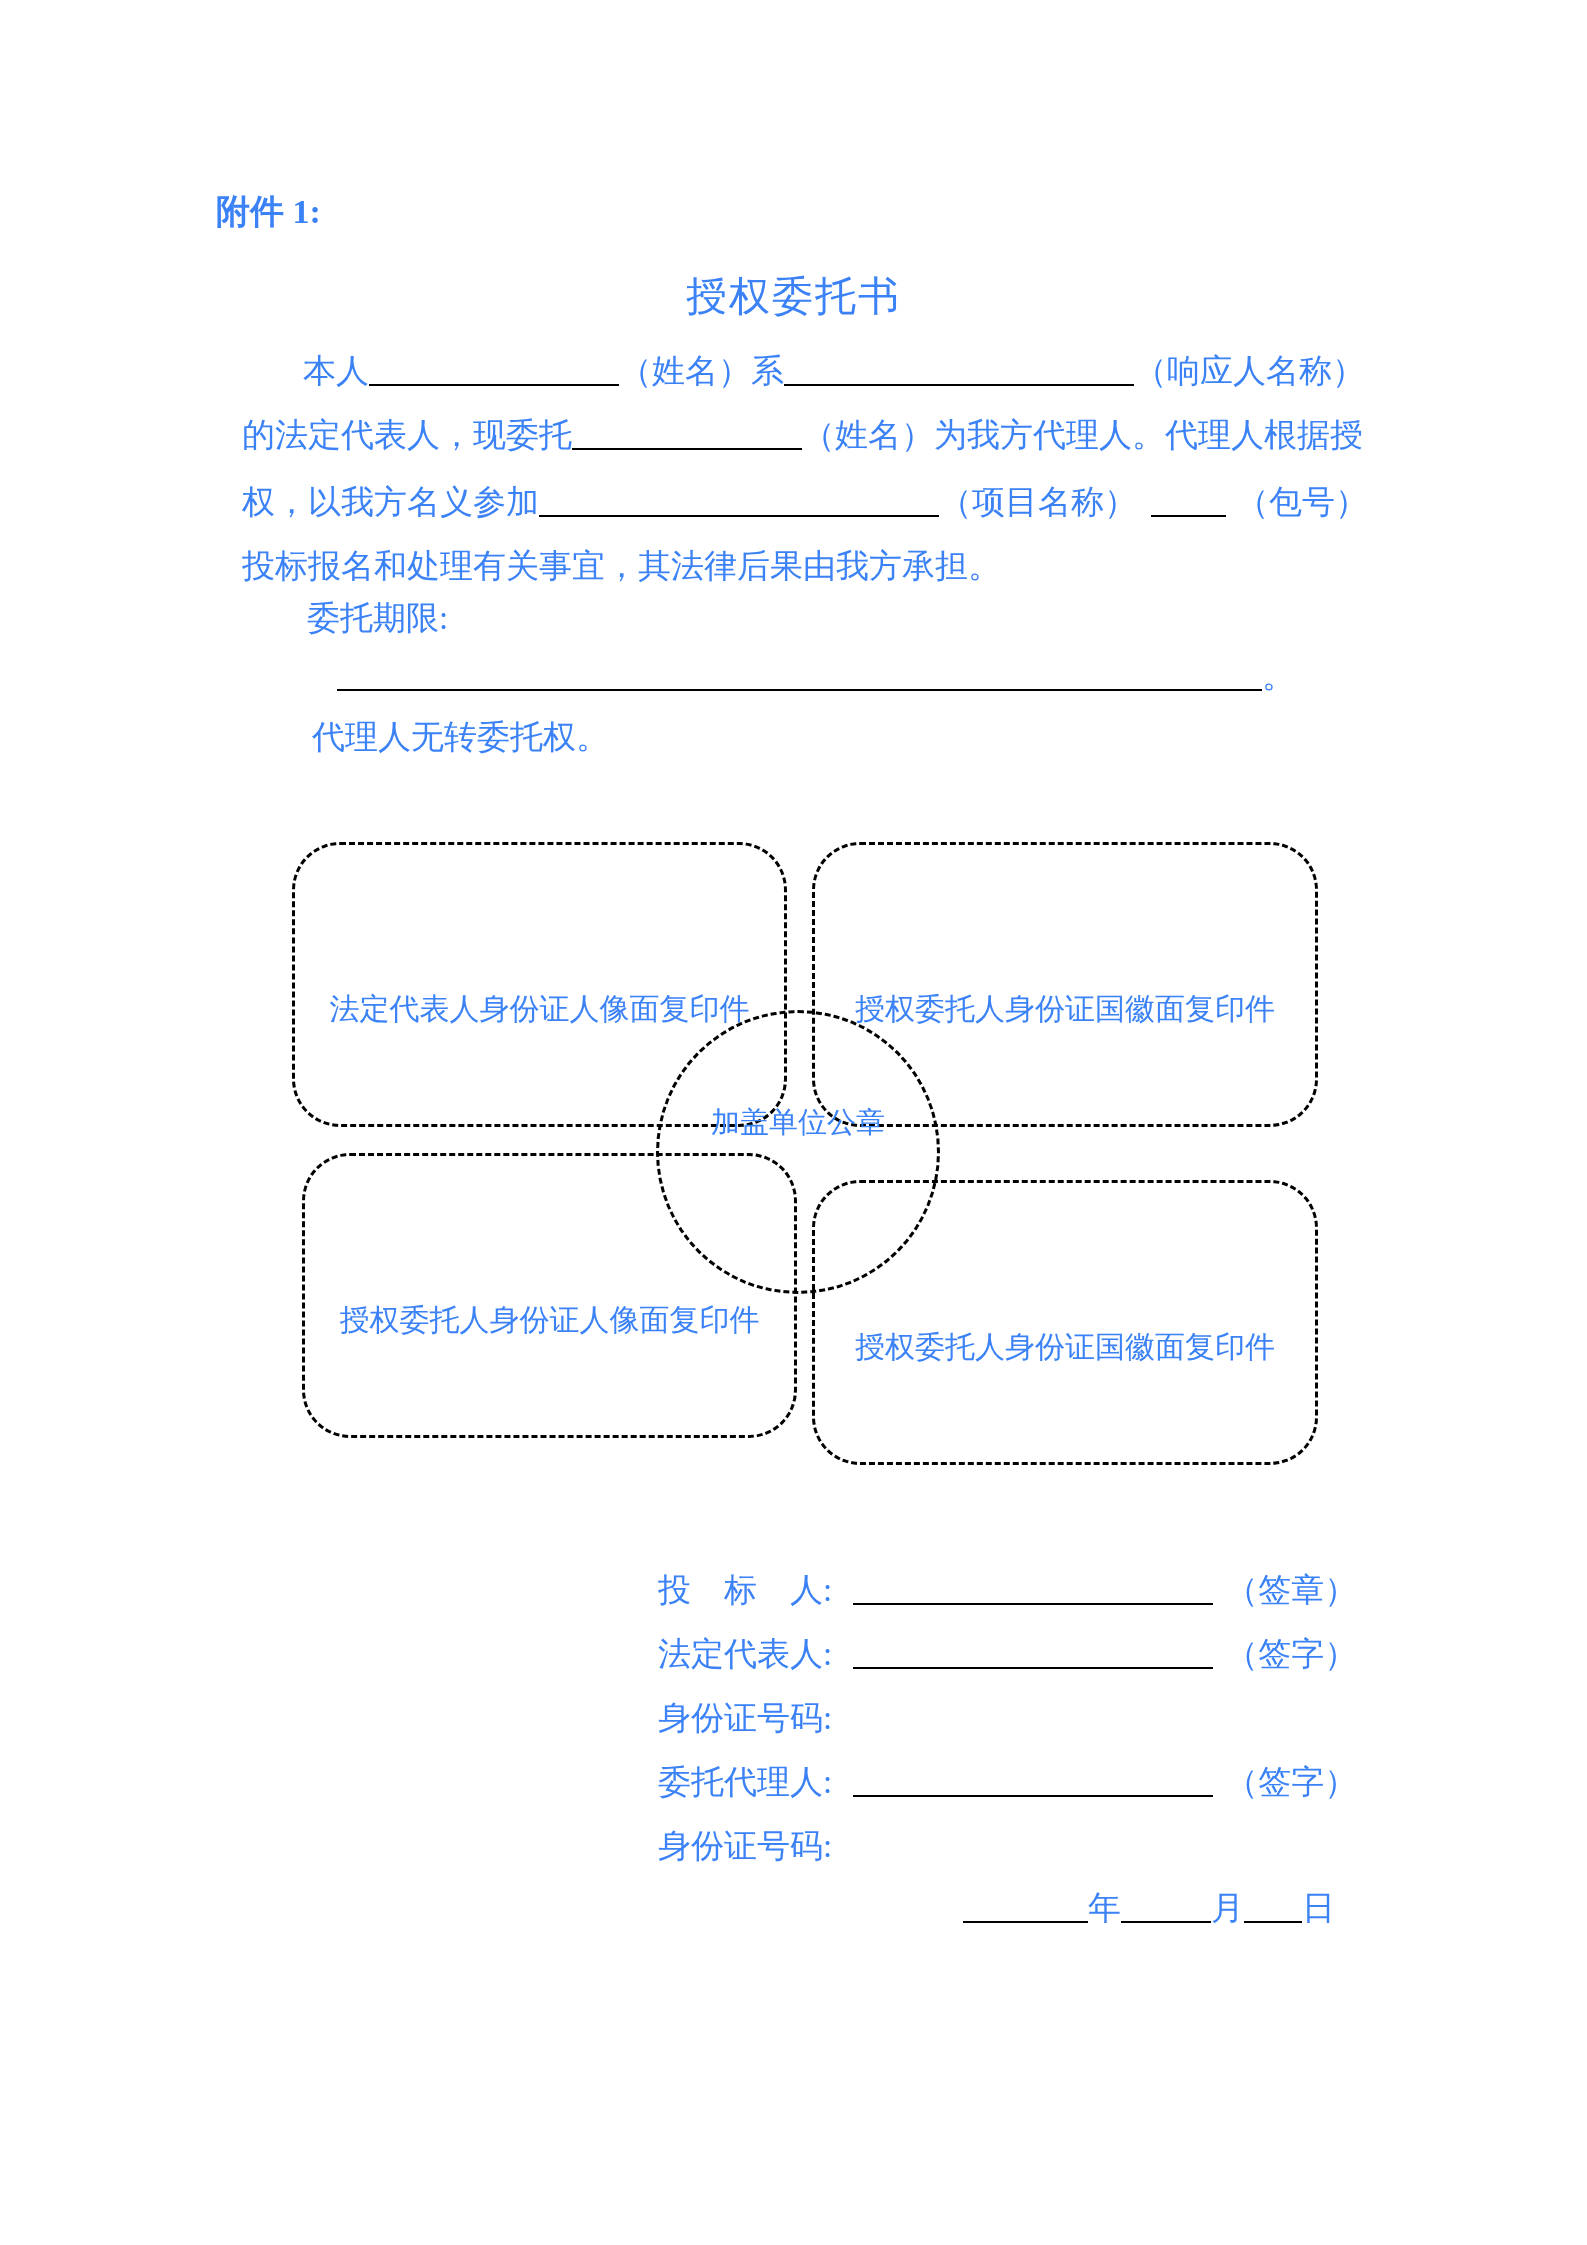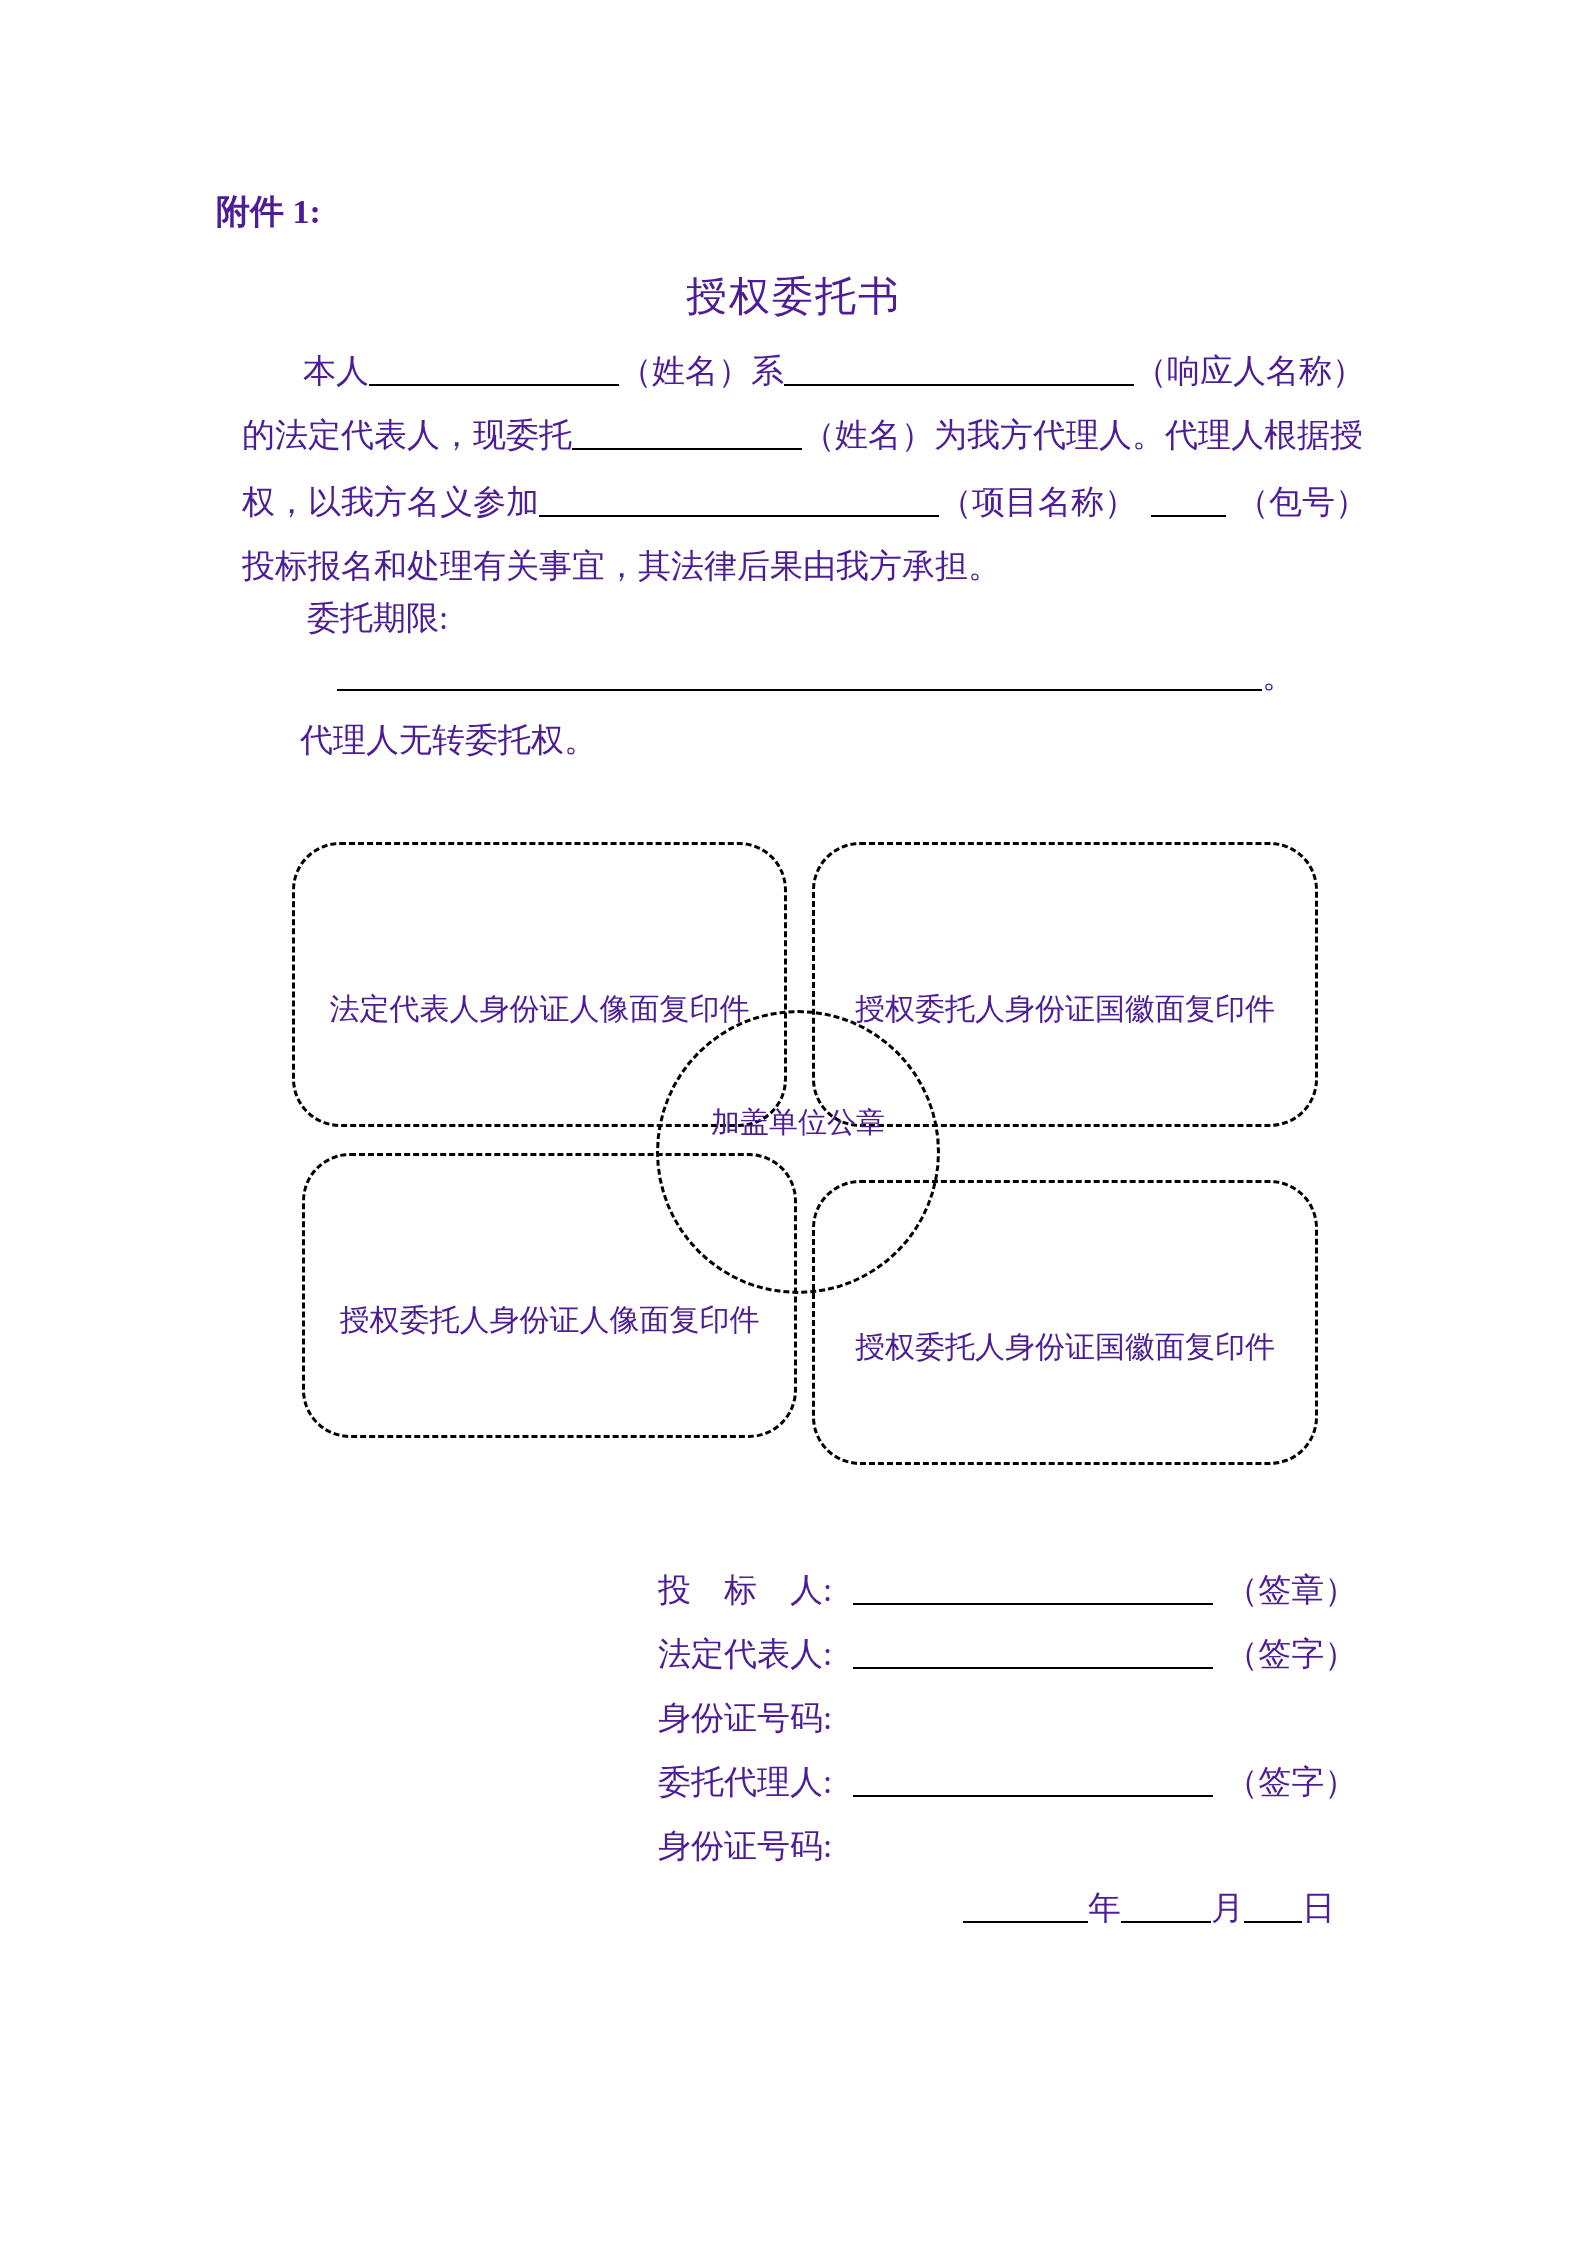--- a/index.html
+++ b/index.html
@@ -2,21 +2,21 @@
 <html><head>
 <meta charset="utf-8">
 <style>
   html,body{margin:0;padding:0;}
   body{background:#e8e8e8;}
   .page{
     position:relative;
     width:1587px;height:2245px;
     margin:0 auto;
     background:#ffffff;
-    color:#4c1d95;
+    color:#3b82f6;
     font-family:"Liberation Serif","DejaVu Serif",serif;
     overflow:hidden;
   }
   .abs{position:absolute;white-space:nowrap;font-size:33px;line-height:40px;}
   .attachment{font-size:34px;font-weight:bold;line-height:40px;}
   .doc-title{left:0;width:100%;text-align:center;font-size:41px;font-weight:normal;line-height:46px;letter-spacing:2px;}
   
   .bl{
     display:inline-block;
     border-bottom:2px solid #000;
@@ -78,21 +78,21 @@
   </div>
 
   <div class="abs" style="left:307px;top:598px;">
     <span>委托期限:</span>
   </div>
 
   <div class="abs" style="left:337px;top:656px;">
     <span class="bl" style="width:925px;border-bottom-width:2.5px;"></span><span>。</span>
   </div>
 
-  <div class="abs" style="left:300px;top:720px;">
+  <div class="abs" style="left:312px;top:720px;font-family:Liberation Mono, monospace;">
     <span>代理人无转委托权。</span>
   </div>
 
   <div class="idbox" style="left:292px;top:842px;width:495px;height:285px;">
     <span class="boxlabel">法定代表人身份证人像面复印件</span>
   </div>
 
   <div class="idbox" style="left:812px;top:842px;width:506px;height:285px;">
     <span class="boxlabel">授权委托人身份证国徽面复印件</span>
   </div>

